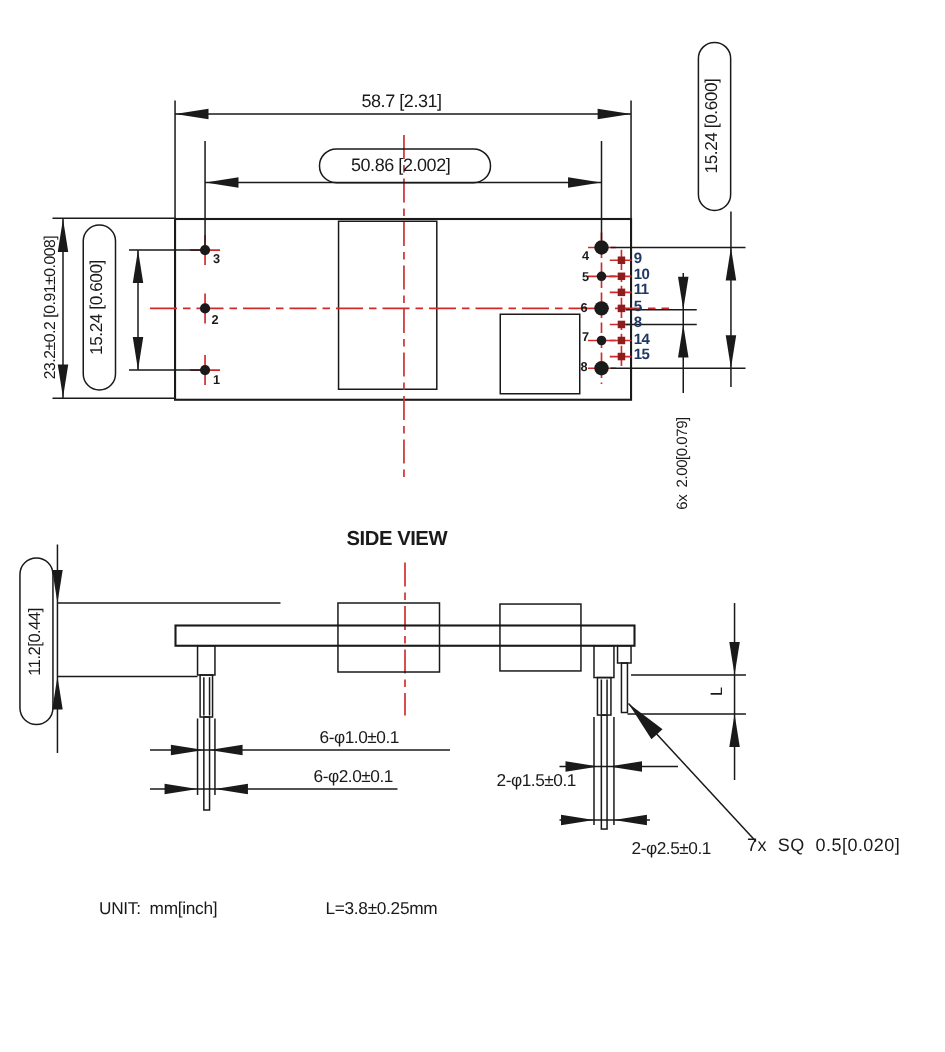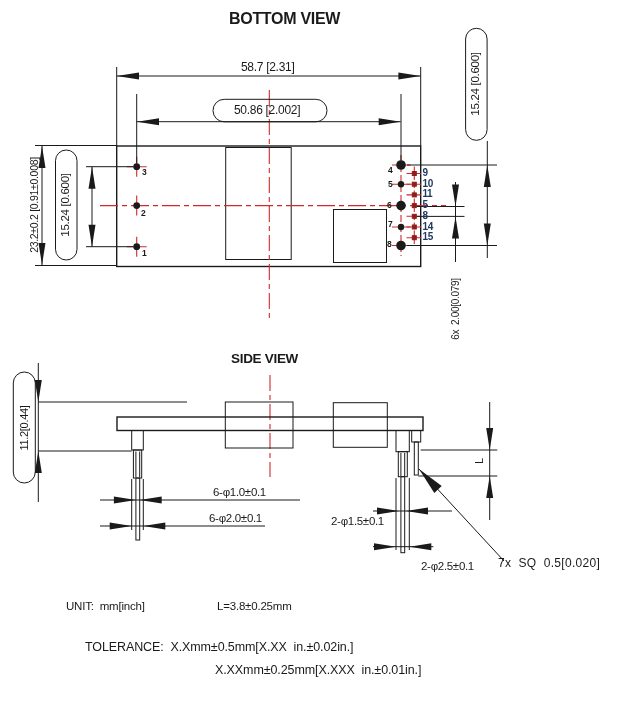--- a/index.html
+++ b/index.html
@@ -151,21 +151,20 @@
 
       <path class="ln" d="M420.7,450 H497.3 M418.3,476 H497.3 M489.7,402 V520"></path>
       <polygon class="ar" points="489.7,450 486.2,428 493.2,428"></polygon>
       <polygon class="ar" points="486.2,498 493.2,498 489.7,476"></polygon>
 
       <path class="ln" d="M419,469 L504,561"></path>
       <polygon class="ar" points="419,469 441.7,486.1 434.3,492.9"></polygon>
     </g>
   </svg>
 
-  <div class="lbl title" style="left:229px; top:11px; font-size:16px;">BOTTOM VIEW</div>
   <div class="lbl title" style="left:231px; top:352px; font-size:13.5px;">SIDE VIEW</div>
 
   <div class="lbl dim" style="left:241px; top:61px;">58.7 [2.31]</div>
   <div class="lbl dim" style="left:234px; top:103.5px;">50.86 [2.002]</div>
   <div class="vlbl" style="left:34px; top:205px; font-size:10.5px; letter-spacing:-0.3px;">23.2±0.2 [0.91±0.008]</div>
   <div class="vlbl" style="left:66.2px; top:205px; font-size:11.5px; letter-spacing:-0.3px;">15.24 [0.600]</div>
   <div class="vlbl" style="left:476.3px; top:84px; font-size:11.5px; letter-spacing:-0.3px;">15.24 [0.600]</div>
   <div class="vlbl" style="left:455.5px; top:309px; font-size:10px; letter-spacing:-0.3px;">6x  2.00[0.079]</div>
 
   <div class="lbl pinNo" style="left:142px; top:168px;">3</div>
@@ -188,16 +187,14 @@
   <div class="vlbl" style="left:24px; top:427.5px; font-size:11px; letter-spacing:-0.3px;">11.2[0.44]</div>
   <div class="lbl dimS" style="left:213px; top:487px;">6-φ1.0±0.1</div>
   <div class="lbl dimS" style="left:209px; top:513px;">6-φ2.0±0.1</div>
   <div class="lbl dimS" style="left:331px; top:515.5px;">2-φ1.5±0.1</div>
   <div class="lbl dimS" style="left:389px; top:560.5px;margin-left:32px;">2-φ2.5±0.1</div>
   <div class="vlbl" style="left:478.5px; top:461px; font-size:11px;">L</div>
   <div class="lbl" style="left:498px; top:556.5px; font-size:12px; letter-spacing:0.3px;">7x  SQ  0.5[0.020]</div>
 
   <div class="lbl note" style="left:66px; top:601px;">UNIT:  mm[inch]</div>
   <div class="lbl note" style="left:217px; top:601px;">L=3.8±0.25mm</div>
-  <div class="lbl tol" style="left:85px; top:640.5px;">TOLERANCE:  X.Xmm±0.5mm[X.XX  in.±0.02in.]</div>
-  <div class="lbl tol" style="left:215px; top:664px;">X.XXmm±0.25mm[X.XXX  in.±0.01in.]</div>
 
 </div>
 
 </body></html>

